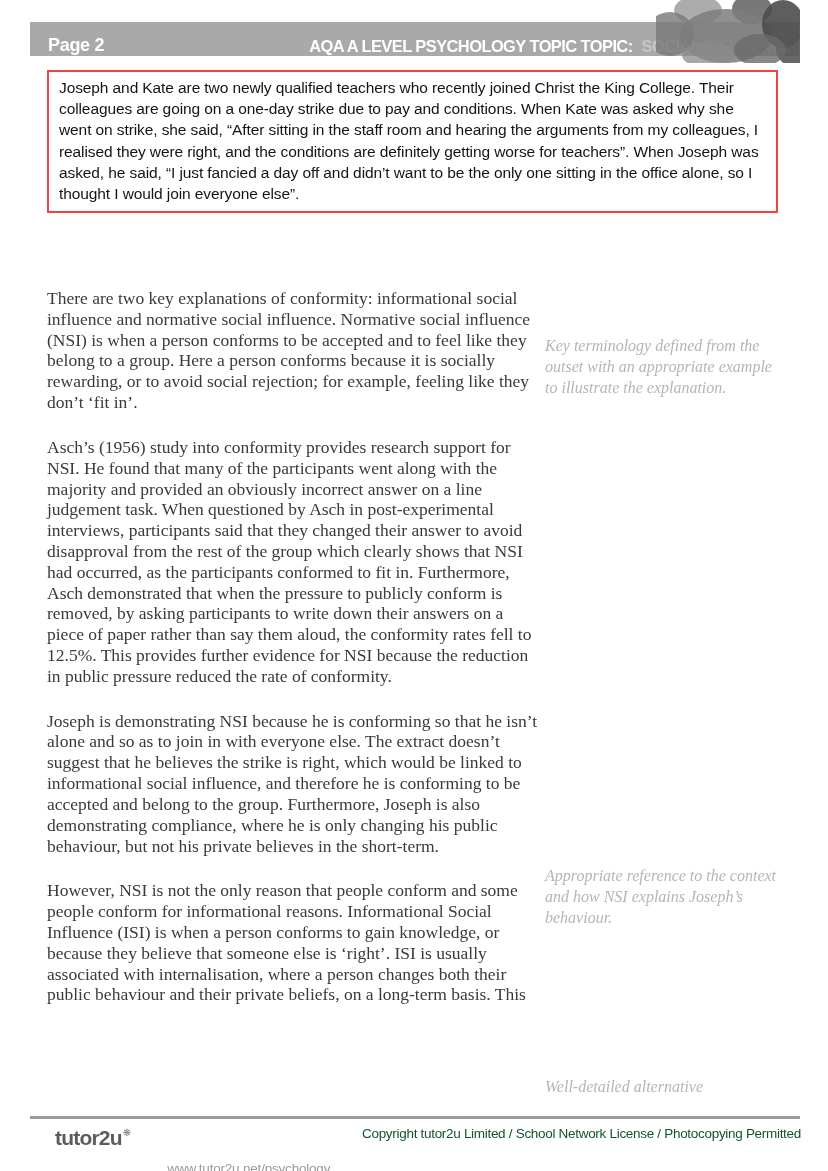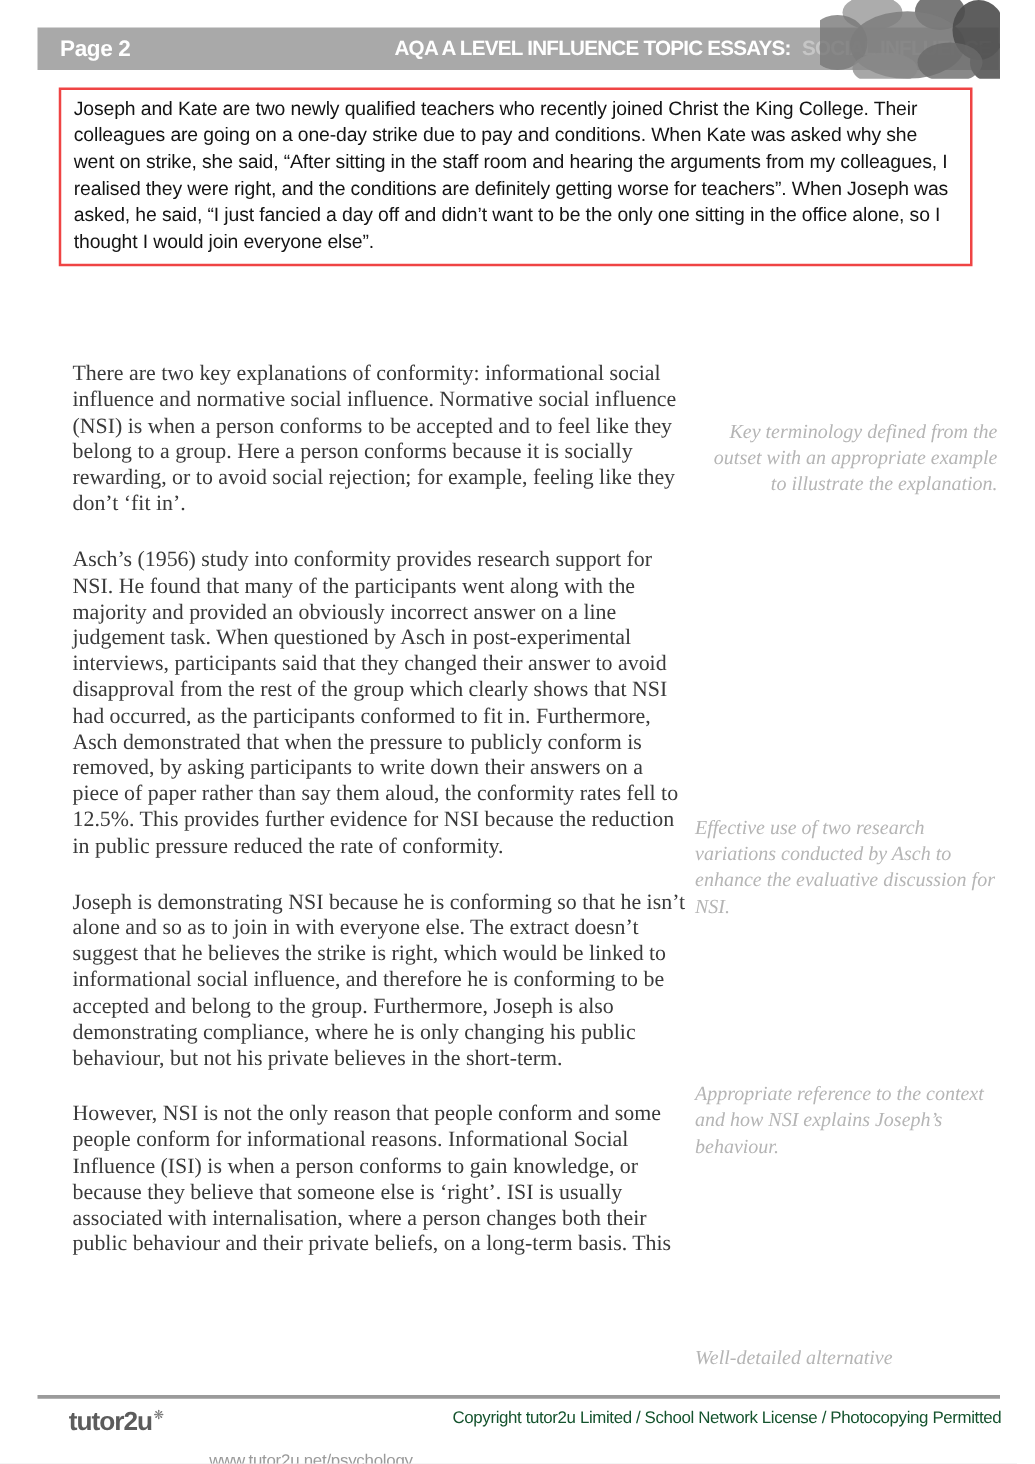--- a/index.html
+++ b/index.html
@@ -7,21 +7,21 @@
     position:relative;
     width:828px;height:1171px;
     background:#ffffff;
     overflow:hidden;
     font-family:"Liberation Sans",sans-serif;
   }
   
   .header-bar{
     position:absolute;left:30px;top:22px;width:769px;height:34px;
     background:#a9a9a9;
-    display:flex;align-items:center;justify-content:space-between;
+    display:flex;align-items:flex-end;justify-content:space-between;
     box-sizing:border-box;padding:0 6px 0 18px;
   }
   .page-label{
     color:#ffffff;font-size:18px;font-weight:bold;letter-spacing:-0.3px;
   }
   .header-title{
     color:#ffffff;font-size:16.5px;font-weight:bold;letter-spacing:-0.6px;
     white-space:nowrap;
   }
   .header-title .topic{color:#c6c6c6;margin-left:5px;}
@@ -41,34 +41,34 @@
   
   .question{
     position:absolute;left:47px;top:216px;width:730px;
     margin:0;
     font-family:"Liberation Sans",sans-serif;
     font-size:20.5px;font-weight:bold;font-style:italic;
     color:#1a1a1a;line-height:1.33;letter-spacing:-0.2px;
   }
   
   .essay{
-    position:absolute;left:58px;top:288px;width:733px;height:820px;
+    position:absolute;left:47px;top:288px;width:733px;height:820px;
   }
   .col-text{
     position:absolute;left:0;top:0;width:494px;
     font-family:"Liberation Serif","DejaVu Serif",serif;
     font-size:17.5px;line-height:1.19;color:#3a3a3a;
   }
   .col-text p{margin:0 0 24px 0;}
   .note{
     position:absolute;left:498px;width:242px;margin:0;
     font-family:"Liberation Serif","DejaVu Serif",serif;
     font-style:italic;font-size:16px;line-height:1.31;color:#b5b5b5;
   }
-  .note-1{top:48px;text-align:right;}
+  .note-1{top:48px;}
   .note-2{top:365px;}
   .note-3{top:578px;}
   .note-4{top:789px;}
   
   .footer-line{
     position:absolute;left:30px;top:1116px;width:770px;height:3px;background:#9b9b9b;
   }
   .footer{
     position:absolute;left:55px;top:1126px;width:748px;
     display:flex;align-items:flex-start;
@@ -89,21 +89,21 @@
   }
 </style>
 </head>
 <body>
 
 <div class="page">
 
   <div class="header-bar">
     <span class="page-label">Page 2</span>
     <span class="header-title">
-      <span>AQA A LEVEL INFLUENCE TOPIC ESSAYS:</span>
+      <span>AQA A LEVEL PSYCHOLOGY TOPIC TOPIC:</span>
       <span class="topic">SOCIAL INFLUENCE</span>
     </span>
   </div>
 
   <svg class="corner-art" viewBox="0 0 144 63" xmlns="http://www.w3.org/2000/svg">
     <ellipse cx="42" cy="10" rx="24" ry="14" fill="#9e9e9e" opacity="0.85"></ellipse>
     <ellipse cx="96" cy="9" rx="20" ry="15" fill="#606060" opacity="0.85"></ellipse>
     <ellipse cx="14" cy="34" rx="24" ry="22" fill="#787878" opacity="0.8"></ellipse>
     <ellipse cx="70" cy="36" rx="46" ry="27" fill="#7c7c7c" opacity="0.85"></ellipse>
     <ellipse cx="127" cy="24" rx="21" ry="24" fill="#4d4d4d" opacity="0.9"></ellipse>
@@ -118,21 +118,20 @@
 
 
   <div class="essay">
     <div class="col-text">
       <p>There are two key explanations of conformity: informational social influence and normative social influence. Normative social influence (NSI) is when a person conforms to be accepted and to feel like they belong to a group. Here a person conforms because it is socially rewarding, or to avoid social rejection; for example, feeling like they don’t ‘fit in’.</p>
       <p>Asch’s (1956) study into conformity provides research support for NSI. He found that many of the participants went along with the majority and provided an obviously incorrect answer on a line judgement task. When questioned by Asch in post-experimental interviews, participants said that they changed their answer to avoid disapproval from the rest of the group which clearly shows that NSI had occurred, as the participants conformed to fit in.  Furthermore, Asch demonstrated that when the pressure to publicly conform is removed, by asking participants to write down their answers on a piece of paper rather than say them aloud, the conformity rates fell to 12.5%. This provides further evidence for NSI because the reduction in public pressure reduced the rate of conformity.</p>
       <p>Joseph is demonstrating NSI because he is conforming so that he isn’t alone and so as to join in with everyone else. The extract doesn’t suggest that he believes the strike is right, which would be linked to informational social influence, and therefore he is conforming to be accepted and belong to the group. Furthermore, Joseph is also demonstrating compliance, where he is only changing his public behaviour, but not his private believes in the short-term.</p>
       <p>However, NSI is not the only reason that people conform and some people conform for informational reasons. Informational Social Influence (ISI) is when a person conforms to gain knowledge, or because they believe that someone else is ‘right’. ISI is usually associated with internalisation, where a person changes both their public behaviour and their private beliefs, on a long-term basis. This</p>
     </div>
     <p class="note note-1">Key terminology defined from the outset with an appropriate example to illustrate the explanation.</p>
-    <p class="note note-2">Effective use of two research variations conducted by Asch to enhance the evaluative discussion for NSI.</p>
     <p class="note note-4">Well-detailed alternative</p>
     <p class="note note-3">Appropriate reference to the context and how NSI explains Joseph’s behaviour.</p>
   </div>
 
   <div class="footer-line"></div>
   <div class="footer">
     <span class="logo"><span>tutor2u</span><span class="logo-mark">❋</span></span>
     <span class="footer-url">www.tutor2u.net/psychology</span>
     <span class="footer-copyright">Copyright tutor2u Limited / School Network License / Photocopying Permitted</span>
   </div>

